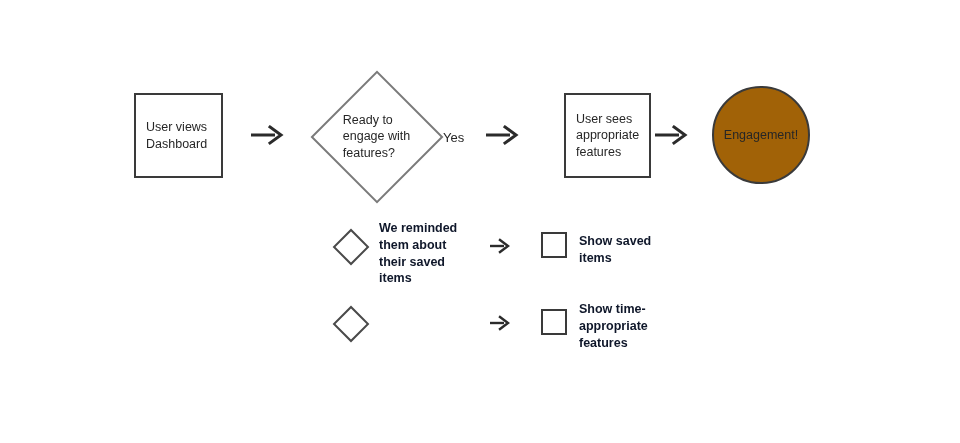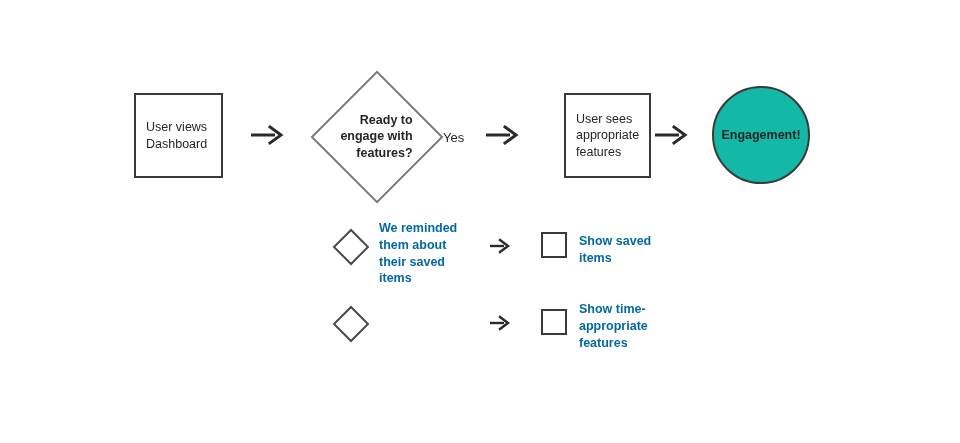--- a/index.html
+++ b/index.html
@@ -22,22 +22,21 @@
 
   
   .node-text {
     font-size: 12.5px;
     line-height: 1.32;
     color: #262626;
     text-align: left;
     white-space: pre-line;
   }
   .centered-text {
-    text-align: right;
-    font-weight: bold;
+    text-align: left;
   }
 
   
   .rect-node {
     position: absolute;
     box-sizing: border-box;
     border: 2.5px solid #3a3a3a;
     background: #ffffff;
     display: flex;
     align-items: center;
@@ -67,21 +66,21 @@
     position: relative;
     z-index: 2;
   }
 
   
   .circle-node {
     position: absolute;
     box-sizing: border-box;
     border: 2.5px solid #3a3a3a;
     border-radius: 50%;
-    background: #14b8a6;
+    background: #a16207;
     display: flex;
     align-items: center;
     justify-content: center;
   }
 
   
   .arrow {
     position: absolute;
     display: block;
   }
@@ -110,21 +109,21 @@
     position: absolute;
     box-sizing: border-box;
     border: 2.5px solid #3a3a3a;
     background: #ffffff;
   }
   .sub-text {
     position: absolute;
     font-size: 12.5px;
     line-height: 1.34;
     font-weight: bold;
-    color: #0369a1;
+    color: #0f172a;
     white-space: pre-line;
   }
 </style>
 </head>
 <body>
 
 <div id="canvas">
 
   <div class="rect-node" style="left:134px; top:93px; width:89px; height:85px;">
     <div class="node-text">User views

